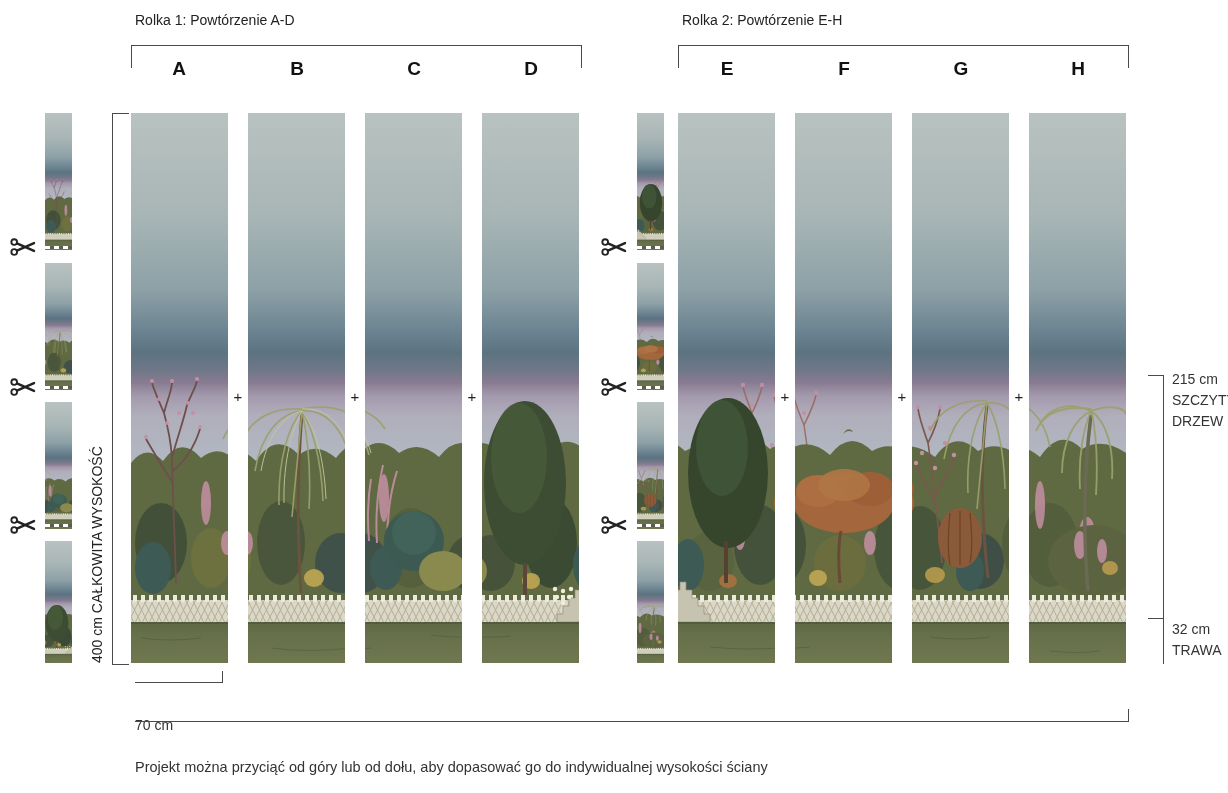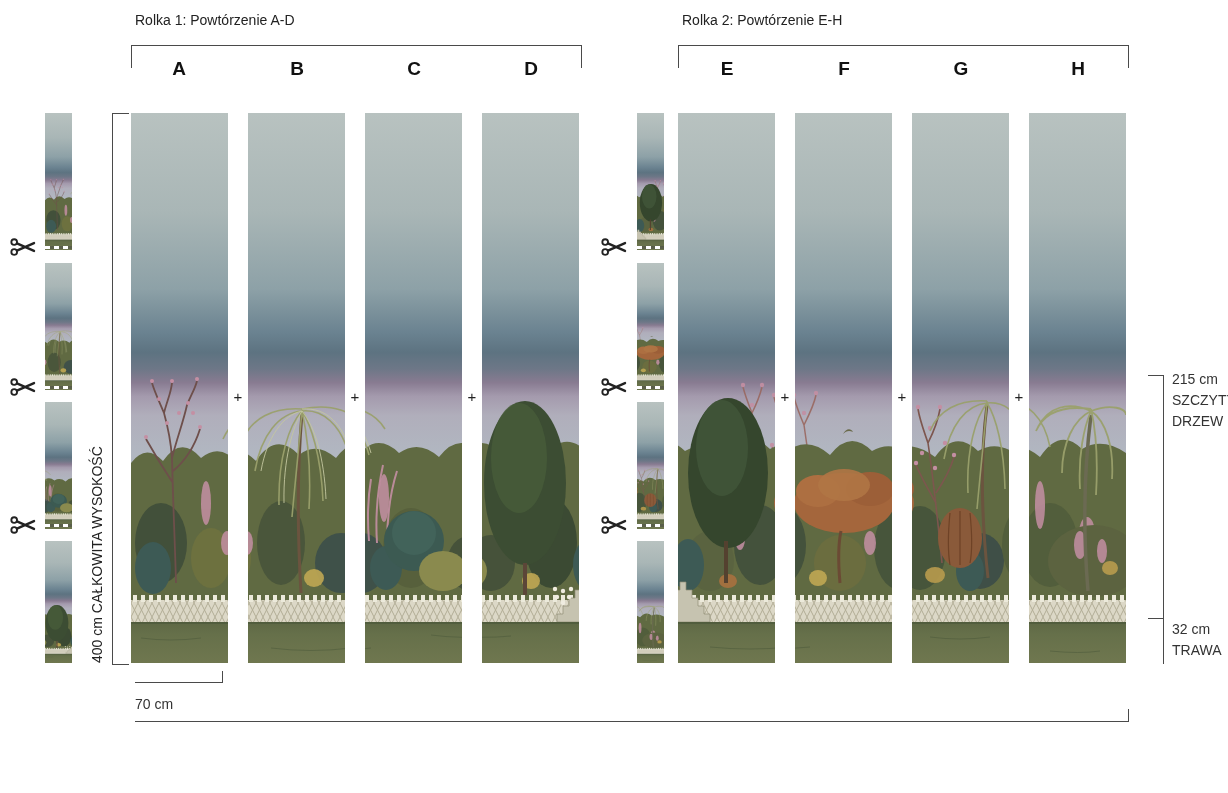--- a/index.html
+++ b/index.html
@@ -360,18 +360,19 @@
   <div class="abs vbracket" style="left:112px;top:113px"></div>
   <div class="abs vtext" style="left:89px;top:663px">400 cm CAŁKOWITA WYSOKOŚĆ</div>
 
   <div class="abs hline" style="left:1148px;top:375px;width:16px"></div>
   <div class="abs vline" style="left:1163px;top:375px;height:289px"></div>
   <div class="abs hline" style="left:1148px;top:618px;width:16px"></div>
   <div class="abs dim-label" style="left:1172px;top:369px;width:68px">215 cm SZCZYTY DRZEW</div>
   <div class="abs dim-label" style="left:1172px;top:619px;width:68px">32 cm TRAWA</div>
 
   <div class="abs bracket-70" style="left:135px;top:671px"></div>
-  <div class="abs dim-label" style="left:135px;top:694px">70 cm</div>
+  <div class="abs dim-label" style="left:135px;top:715px">70 cm</div>
 
   <div class="abs line-560" style="left:135px;top:709px"></div>
 
+  <div class="abs note-text" style="left:135px;top:759px">Projekt można przyciąć od góry lub od dołu, aby dopasować go do indywidualnej wysokości ściany</div>
 
 </div>
 
 </body></html>

